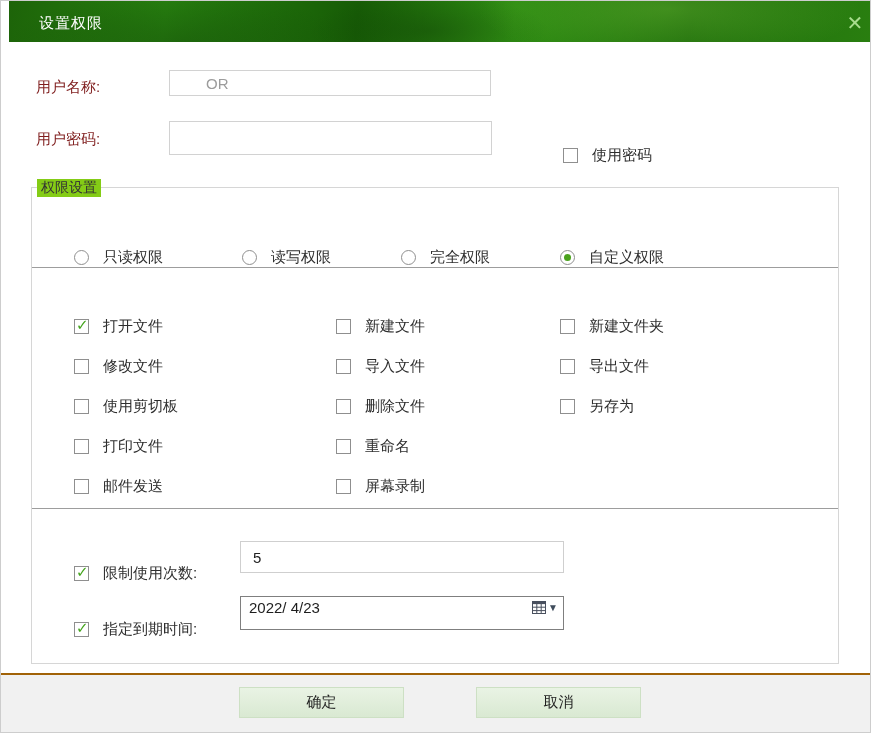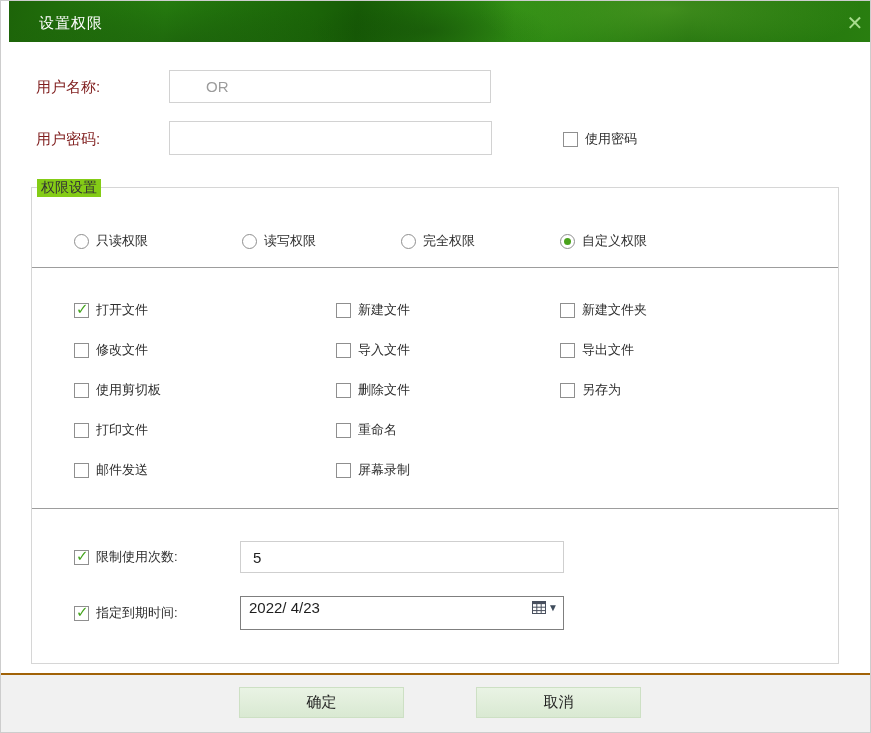--- a/index.html
+++ b/index.html
@@ -20,25 +20,25 @@
   .title { position:absolute; left:30px; top:0; line-height:43px; color:#ffffff;
            font-size:15px; letter-spacing:1px; }
   .close-btn { position:absolute; right:12px; top:10px; width:26px; height:24px;
                color:#a9dd8e; font-size:20px; line-height:24px; text-align:center;
                cursor:default; }
 
   
   .field-label { position:absolute; font-size:15px; color:#7f1d1d; }
   .txt { position:absolute; border:1px solid #d2d2d2; background:#fff;
          font-size:15px; padding:0 8px; font-family:inherit; outline:none; }
-  #username-input { left:168px; top:69px; width:322px; height:33px; color:#9c9c9c;padding-left:36px; }
+  #username-input { left:168px; top:69px; width:322px; height:26px; color:#9c9c9c;padding-left:36px; }
   #password-input { left:168px; top:120px; width:323px; height:34px; color:#333; }
 
-  .chk-row { position:absolute; display:flex; align-items:center; gap:7px;
-             font-size:13px; color:#2e2e2e; cursor:default; }
+  .chk-row { position:absolute; display:flex; align-items:center; gap:14px;
+             font-size:15px; color:#2e2e2e; cursor:default;margin-top:16px; }
   .cb { width:15px; height:15px; border:1px solid #8f8f8f; background:#fff;
         display:inline-block; position:relative; flex:0 0 15px; }
   .cb.checked::after { content:"✓"; position:absolute; left:1px; top:-4px;
         color:#44a41d; font-size:15px; font-weight:bold; }
   .radio { width:15px; height:15px; border:1px solid #8f8f8f; border-radius:50%;
         background:#fff; display:inline-block; position:relative; flex:0 0 15px; }
   .radio.selected::after { content:""; position:absolute; left:3px; top:3px;
         width:7px; height:7px; border-radius:50%; background:#4aa21c; }
 
   

